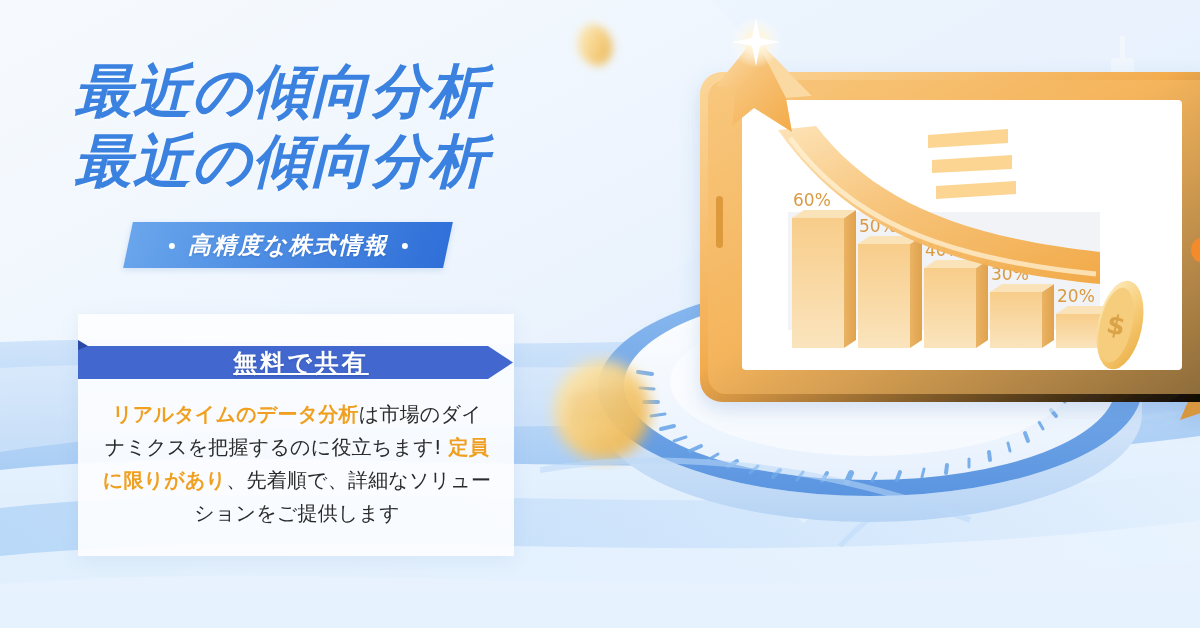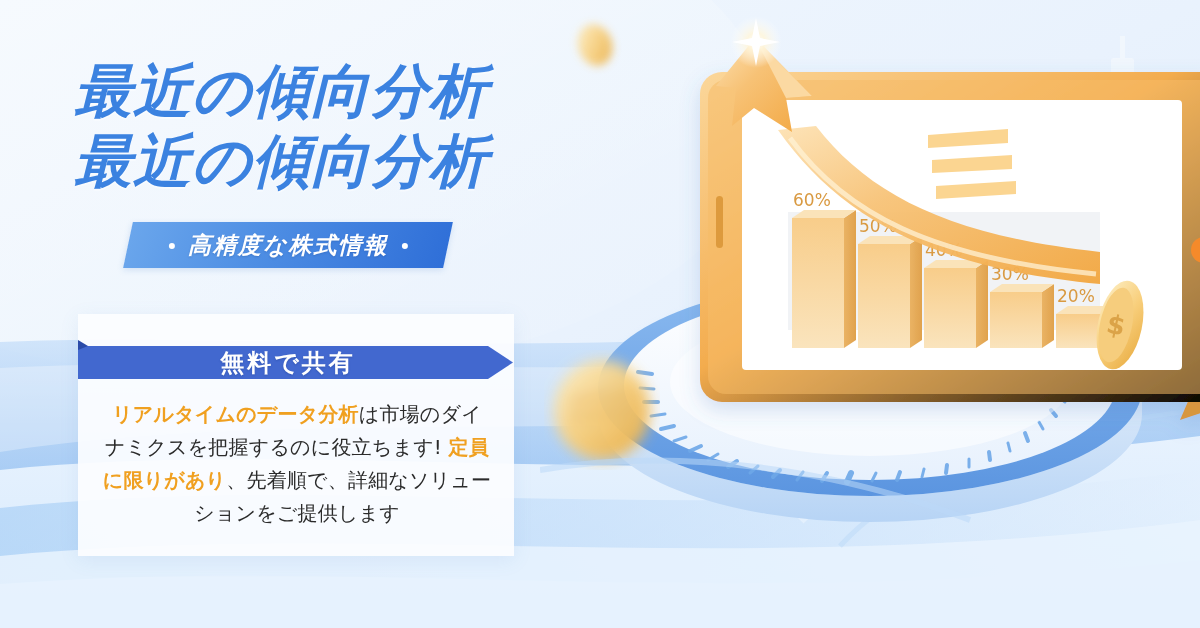--- a/index.html
+++ b/index.html
@@ -54,27 +54,28 @@
     width:436px; height:242px;
     background:rgba(252,253,255,.93);
     box-shadow:0 4px 18px rgba(90,140,200,.10);
   }
   .ribbon {
     position:absolute; left:68px; top:340px;
     width:445px; height:45px;
   }
   .ribbon svg { display:block; }
   .ribbon-label {
-    position:absolute; left:4px; top:0; width:432px; height:45px;
+    position:absolute; left:17px; top:0; width:432px; height:45px;
     display:flex; align-items:center; justify-content:center;
     color:#fff; font-weight:bold;
     font-family:"DejaVu Sans","Liberation Sans",sans-serif;
     font-size:24px; letter-spacing:3px;
     white-space:nowrap;
     text-shadow:0 1px 2px rgba(20,50,120,.3);
+    text-decoration:underline;
   }
   .card-body {
     position:absolute; left:102px; top:398px;
     width:390px;
     text-align:center;
     font-family:"DejaVu Sans","Liberation Sans",sans-serif;
     font-size:20px; line-height:33px;
     color:#2b2b2b; font-weight:500;
     letter-spacing:.2px;
   }

